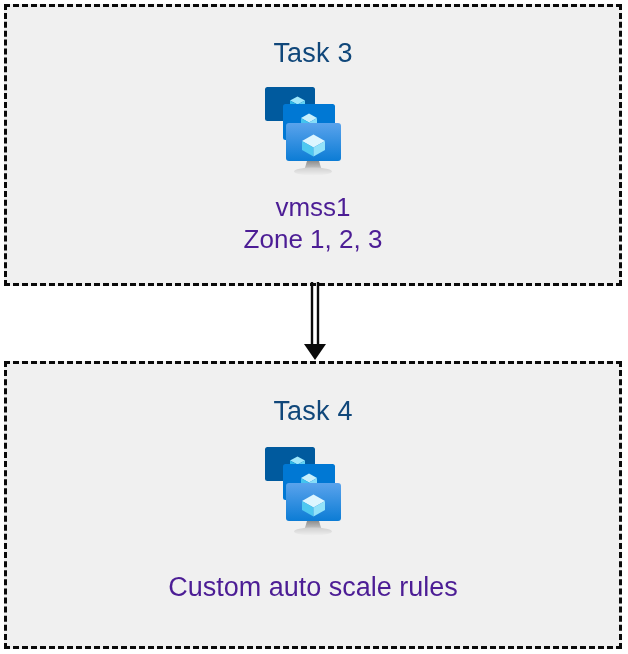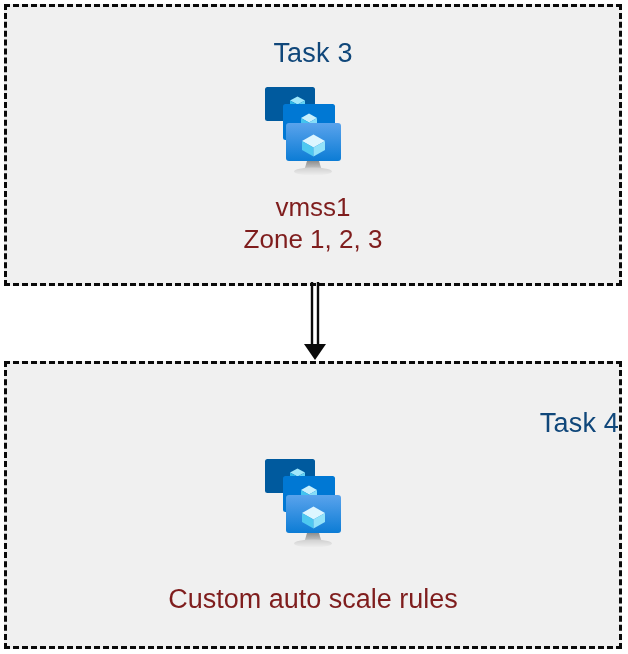--- a/index.html
+++ b/index.html
@@ -49,24 +49,24 @@
 
   .task-title {
     color: #10477a;
     font-size: 27px;
     line-height: 1;
     letter-spacing: 0.2px;
     text-align: center;
     width: 100%;
   }
   #box-task3 .task-title { margin-top: 33px; }
-  #box-task4 .task-title { margin-top: 46px; text-align: right; }
+  #box-task4 .task-title { margin-top: 34px; }
 
   .caption {
-    color: #7f1d1d;
+    color: #4c1d95;
     font-size: 26px;
     line-height: 32px;
     text-align: center;
     width: 100%;
     white-space: pre-line;
   }
   #box-task3 .caption { margin-top: 12px; }
   #box-task4 .caption { margin-top: 32px; font-size: 27px; }
 
   

